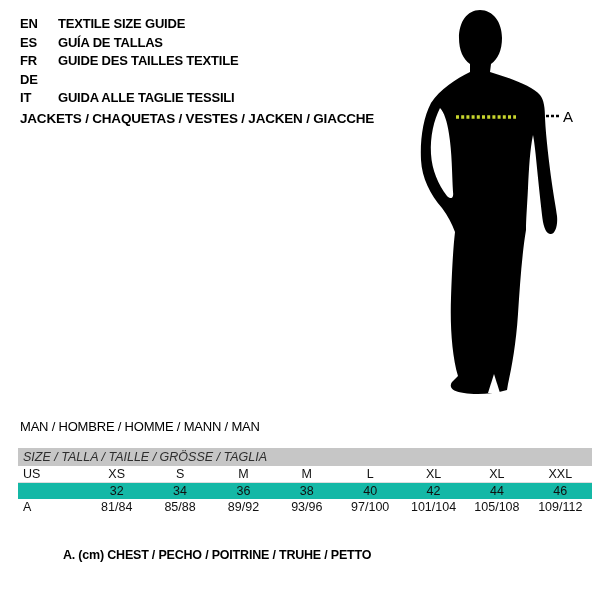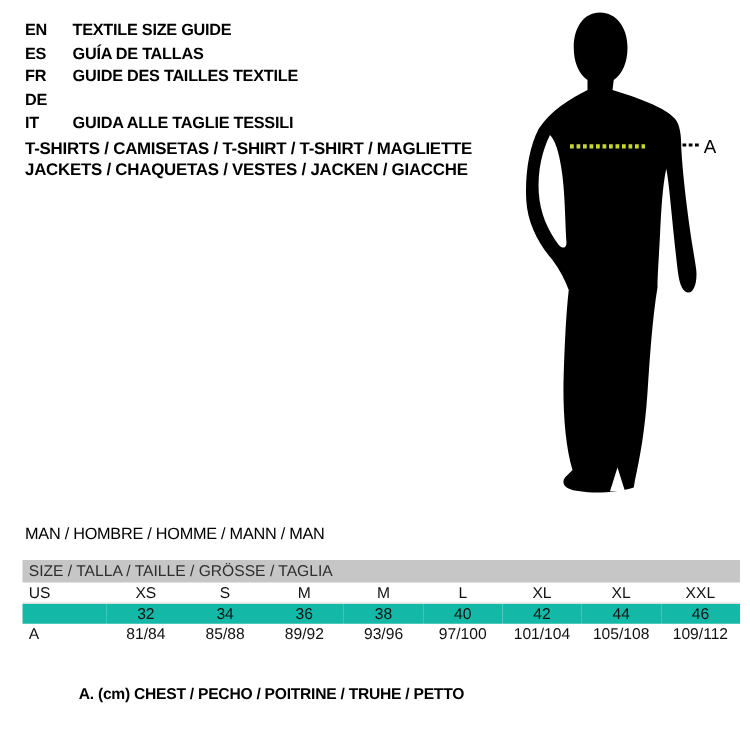--- a/index.html
+++ b/index.html
@@ -19,21 +19,21 @@
   
   .man-title{position:absolute;left:20px;top:419px;font-weight:400;font-size:13px;letter-spacing:-0.2px;}
   
   .size-table{
     position:absolute;left:18px;top:448px;width:574px;
     border-collapse:collapse;table-layout:fixed;font-size:12.5px;color:#111;
   }
   .size-table td{height:16px;text-align:center;padding:0;vertical-align:middle;}
   .size-table .thcell{
     background:#c6c6c6;text-align:left;padding:2px 0 2px 5px;height:14px;
-    font-weight:400;color:#2e2e2e;font-size:12.5px;
+    font-weight:400;color:#2e2e2e;font-size:12.5px;font-style:italic;
   }
   .size-table .rowlabel{text-align:left;padding-left:5px;}
   .size-table tr.sep td{border-bottom:1px solid #dedede;}
   .size-table tr.stripe td{background:#14b8a6;}
   col.labelcol{width:67px;}
   
   .footnote{position:absolute;left:20px;top:548px;font-weight:700;font-size:12.5px;letter-spacing:-0.2px;margin-left:43px;}
 </style>
 </head>
 <body>
@@ -56,21 +56,20 @@
     <div class="lang-row">
       <span class="lang-code">DE</span>
     </div>
     <div class="lang-row">
       <span class="lang-code">IT</span>
       <span class="lang-label">GUIDA ALLE TAGLIE TESSILI</span>
     </div>
   </div>
 
   <div class="cats">
-    <div>T-SHIRTS / CAMISETAS / T-SHIRT / T-SHIRT / MAGLIETTE</div>
     <div>JACKETS / CHAQUETAS / VESTES / JACKEN / GIACCHE</div>
   </div>
 
   <div class="figure-wrap">
     <svg viewBox="0 0 212 402" xmlns="http://www.w3.org/2000/svg">
       <path d="M92,8
                C105,8 114,20 114,36
                C114,48 110,57 103,62
                L102,70
                C122,76 144,84 152,93

